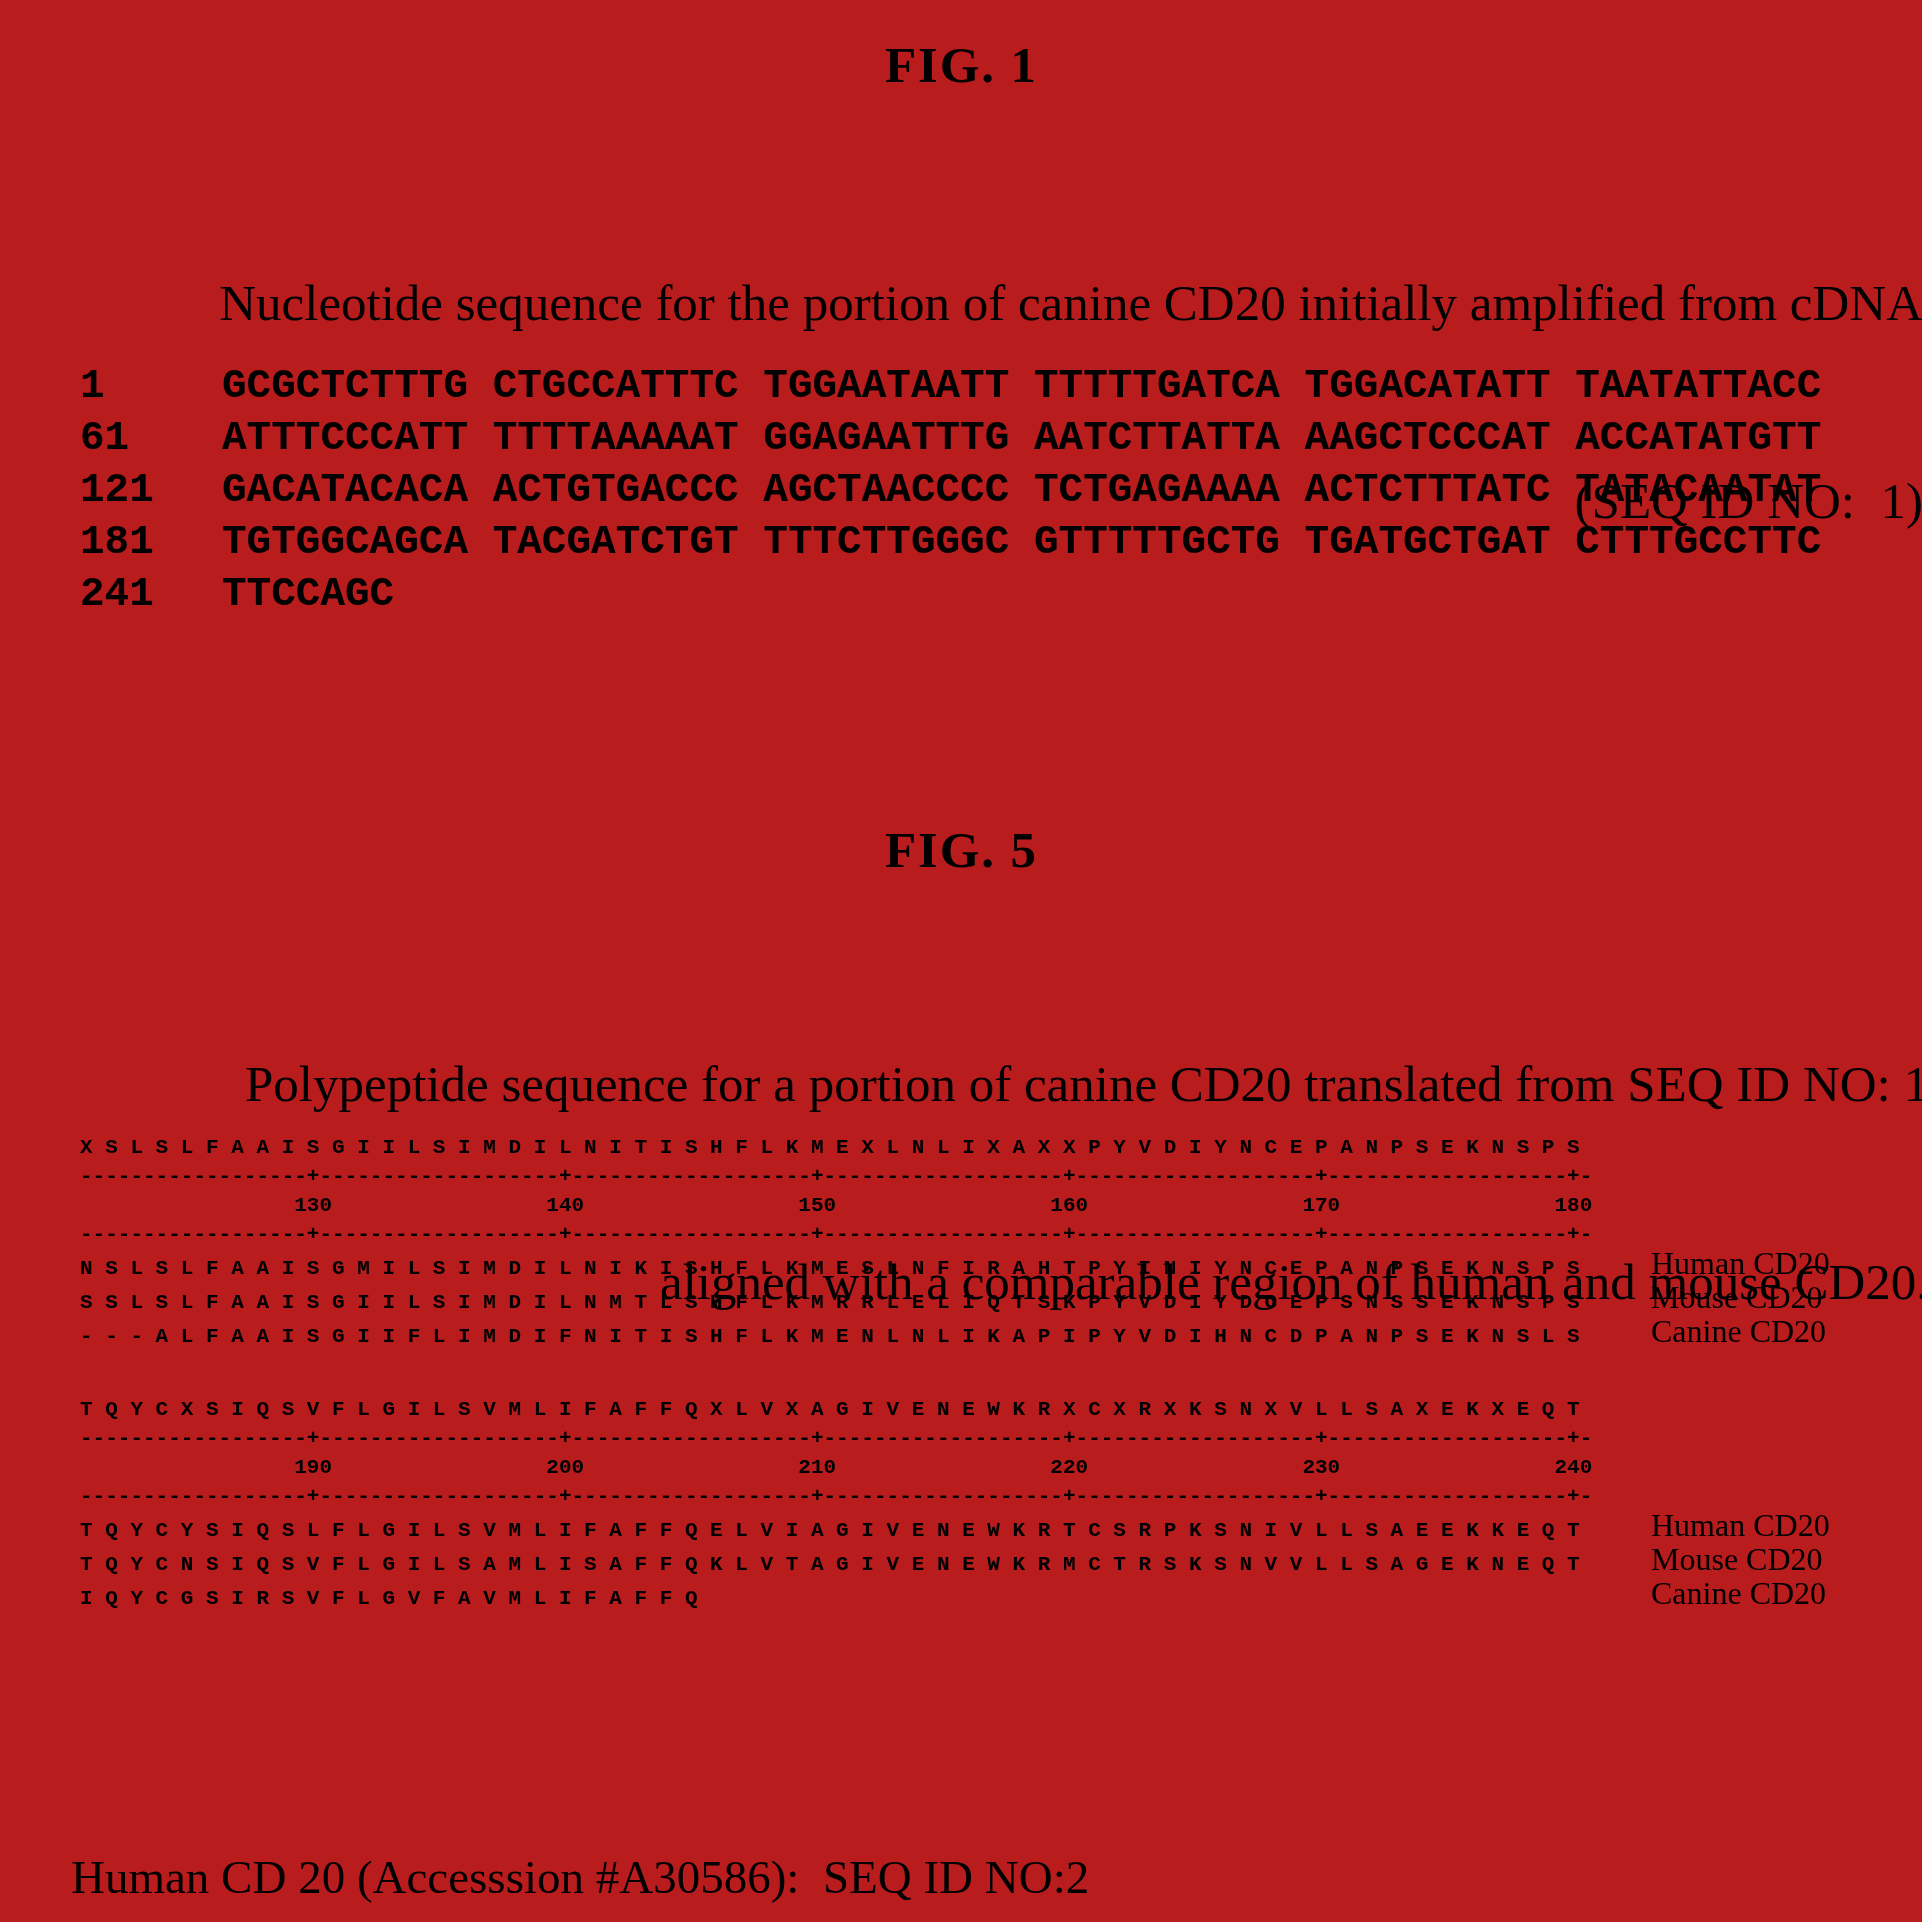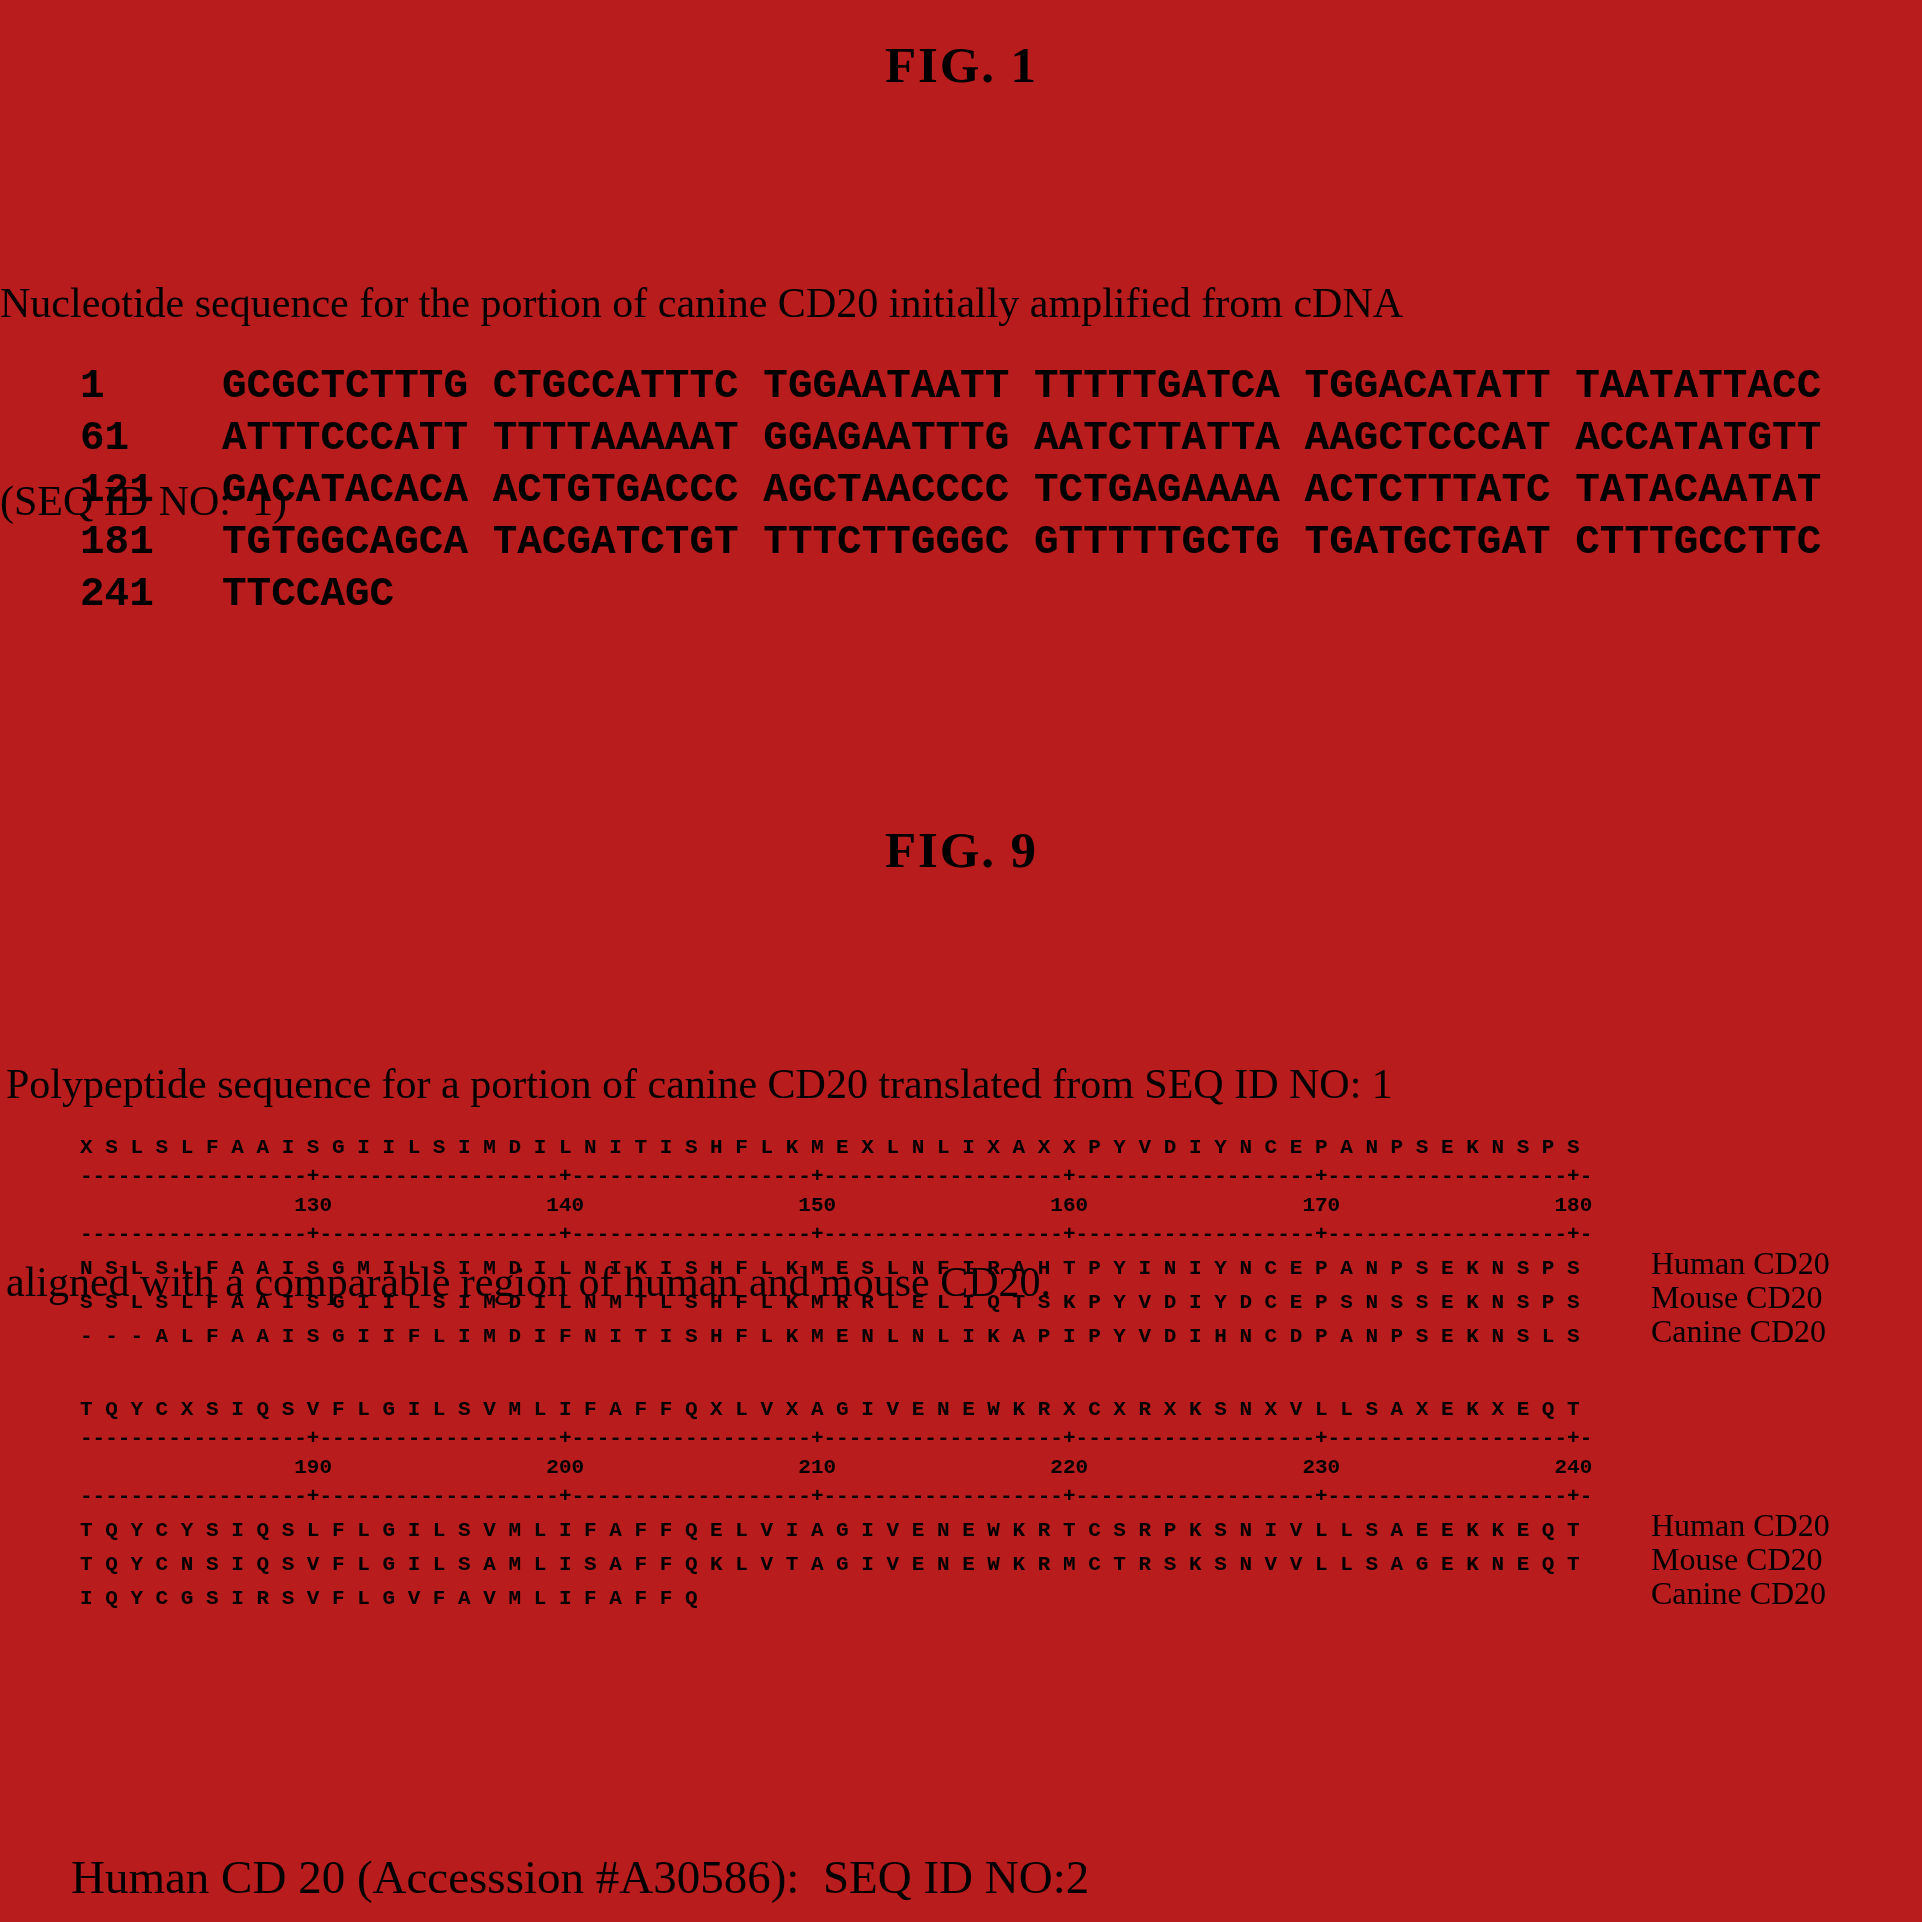--- a/index.html
+++ b/index.html
@@ -20,23 +20,23 @@
     font-weight: bold;
     font-size: 51px;
     letter-spacing: 1.9px;
   }
   #fig1-title { top: 36px; }
   #fig2-title { top: 821px; }
 
   .fig-subtitle {
     position: absolute;
     width: 100%;
-    text-align: left;
+    text-align: right;
     font-family: "Liberation Serif", serif;
-    font-size: 42px;
+    font-size: 51px;
     line-height: 66px;
     white-space: pre;
   }
   #fig1-subtitle { top: 138px; }
   #fig2-subtitle { top: 919px; padding-left: 6px; }
 
   .nt-block {
     position: absolute;
     top: 360px;
     left: 80px;
@@ -106,21 +106,21 @@
     <div class="nt-row">
       <span class="nt-num">181</span>
       <span class="nt-seq">TGTGGCAGCA TACGATCTGT TTTCTTGGGC GTTTTTGCTG TGATGCTGAT CTTTGCCTTC</span>
     </div>
     <div class="nt-row">
       <span class="nt-num">241</span>
       <span class="nt-seq">TTCCAGC</span>
     </div>
   </div>
 
-  <div id="fig2-title" class="fig-title">FIG. 9</div>
+  <div id="fig2-title" class="fig-title">FIG. 5</div>
 
   <div id="fig2-subtitle" class="fig-subtitle">
     <div>Polypeptide sequence for a portion of canine CD20 translated from SEQ ID NO: 1</div>
     <div>aligned with a comparable region of human and mouse CD20.</div>
   </div>
 
   <div class="align-wrap">
 
     <div class="align-block">
       <div class="al-line">

